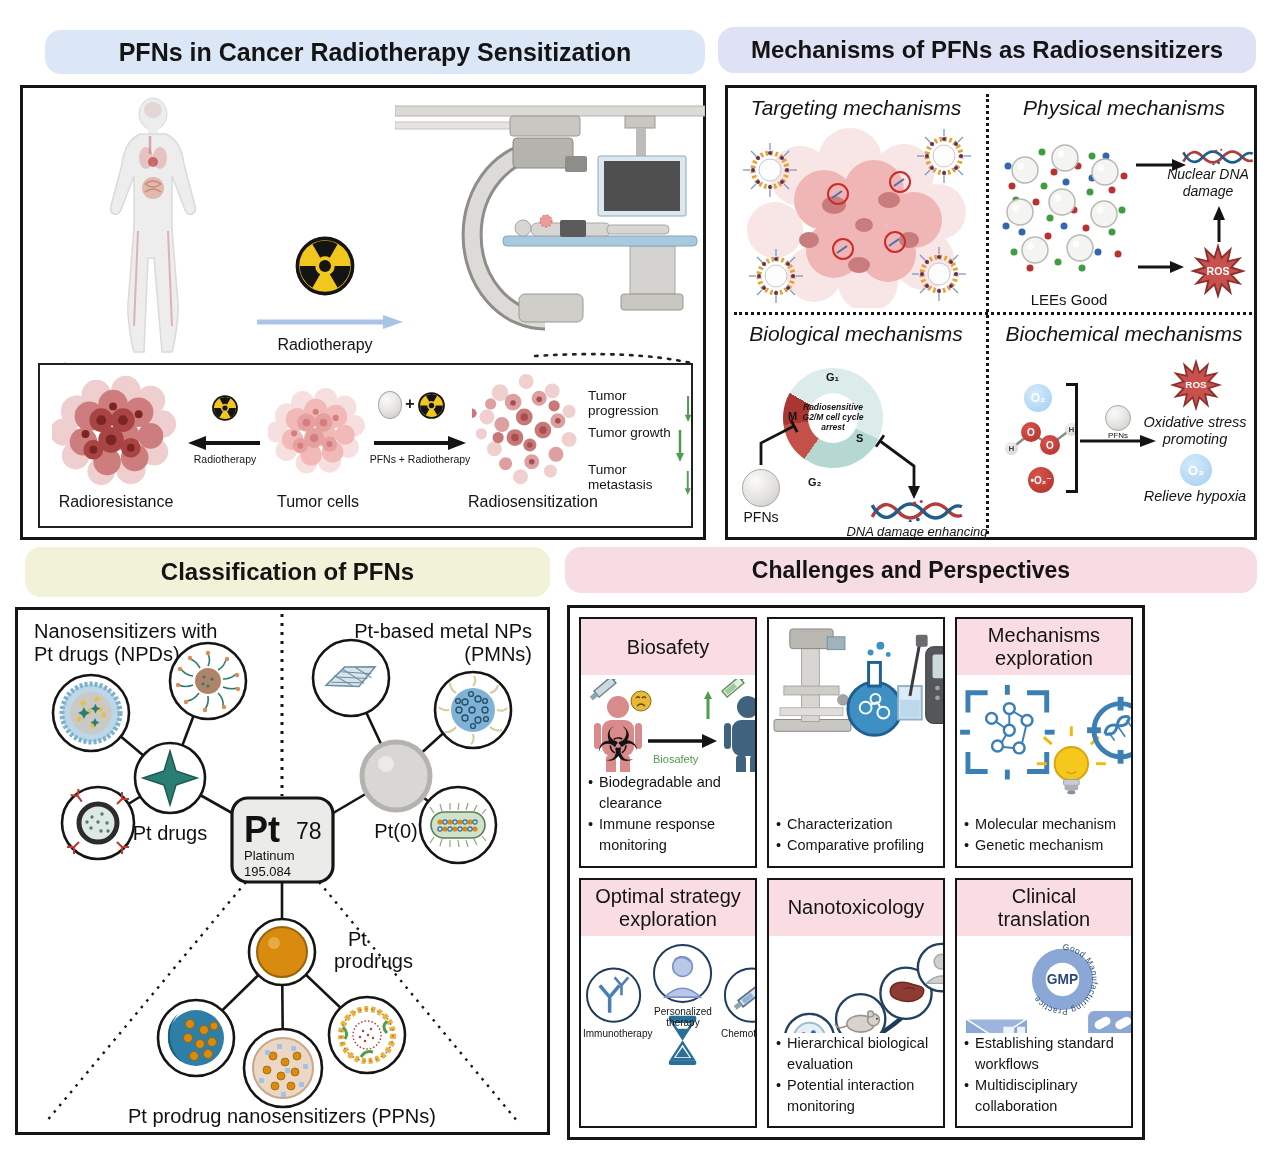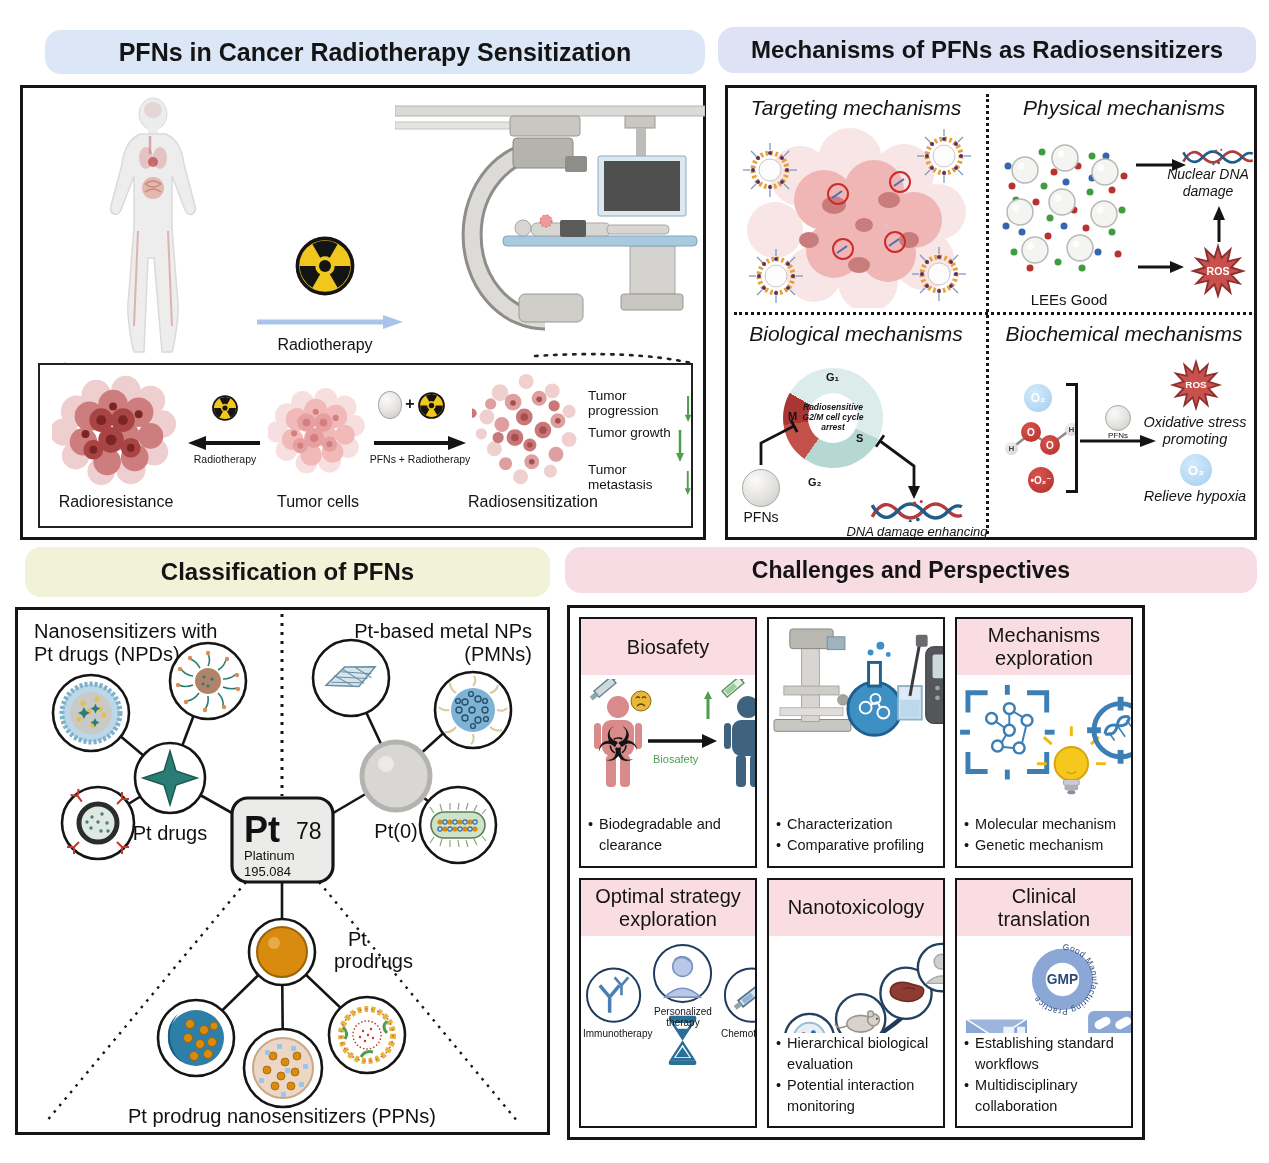--- a/index.html
+++ b/index.html
@@ -953,20 +953,23 @@
             <path d="M19,-3 Q24,2 29,-3" stroke="#5d4708" stroke-width="1.4" fill="none"></path>
           </g>
         </g>
       </svg>
       <div class="arrowlbl" style="left:72px;top:78px;color:#4f9e4f;font-size:11px;">Biosafety</div>
     </div>
     <div class="card-bullets">
       <div class="bullet">
           <span>Biodegradable and clearance</span>
         </div>
+      <div class="bullet">
+          <span>Immune response monitoring</span>
+        </div>
     </div>
   </div>
 
   <div class="card">
     <div class="card-icon">
       <svg class="abs" style="left:3px;top:6px;" width="202" height="128" viewBox="0 0 205 130">
         <g>
           <rect x="2" y="96" width="78" height="12" rx="2" fill="#c9c7c2" stroke="#8a8886"></rect>
           <rect x="30" y="10" width="18" height="88" fill="#d8d6d2" stroke="#a8a6a2"></rect>
           <rect x="18" y="4" width="44" height="20" rx="3" fill="#b9b7b2" stroke="#8a8886"></rect>

